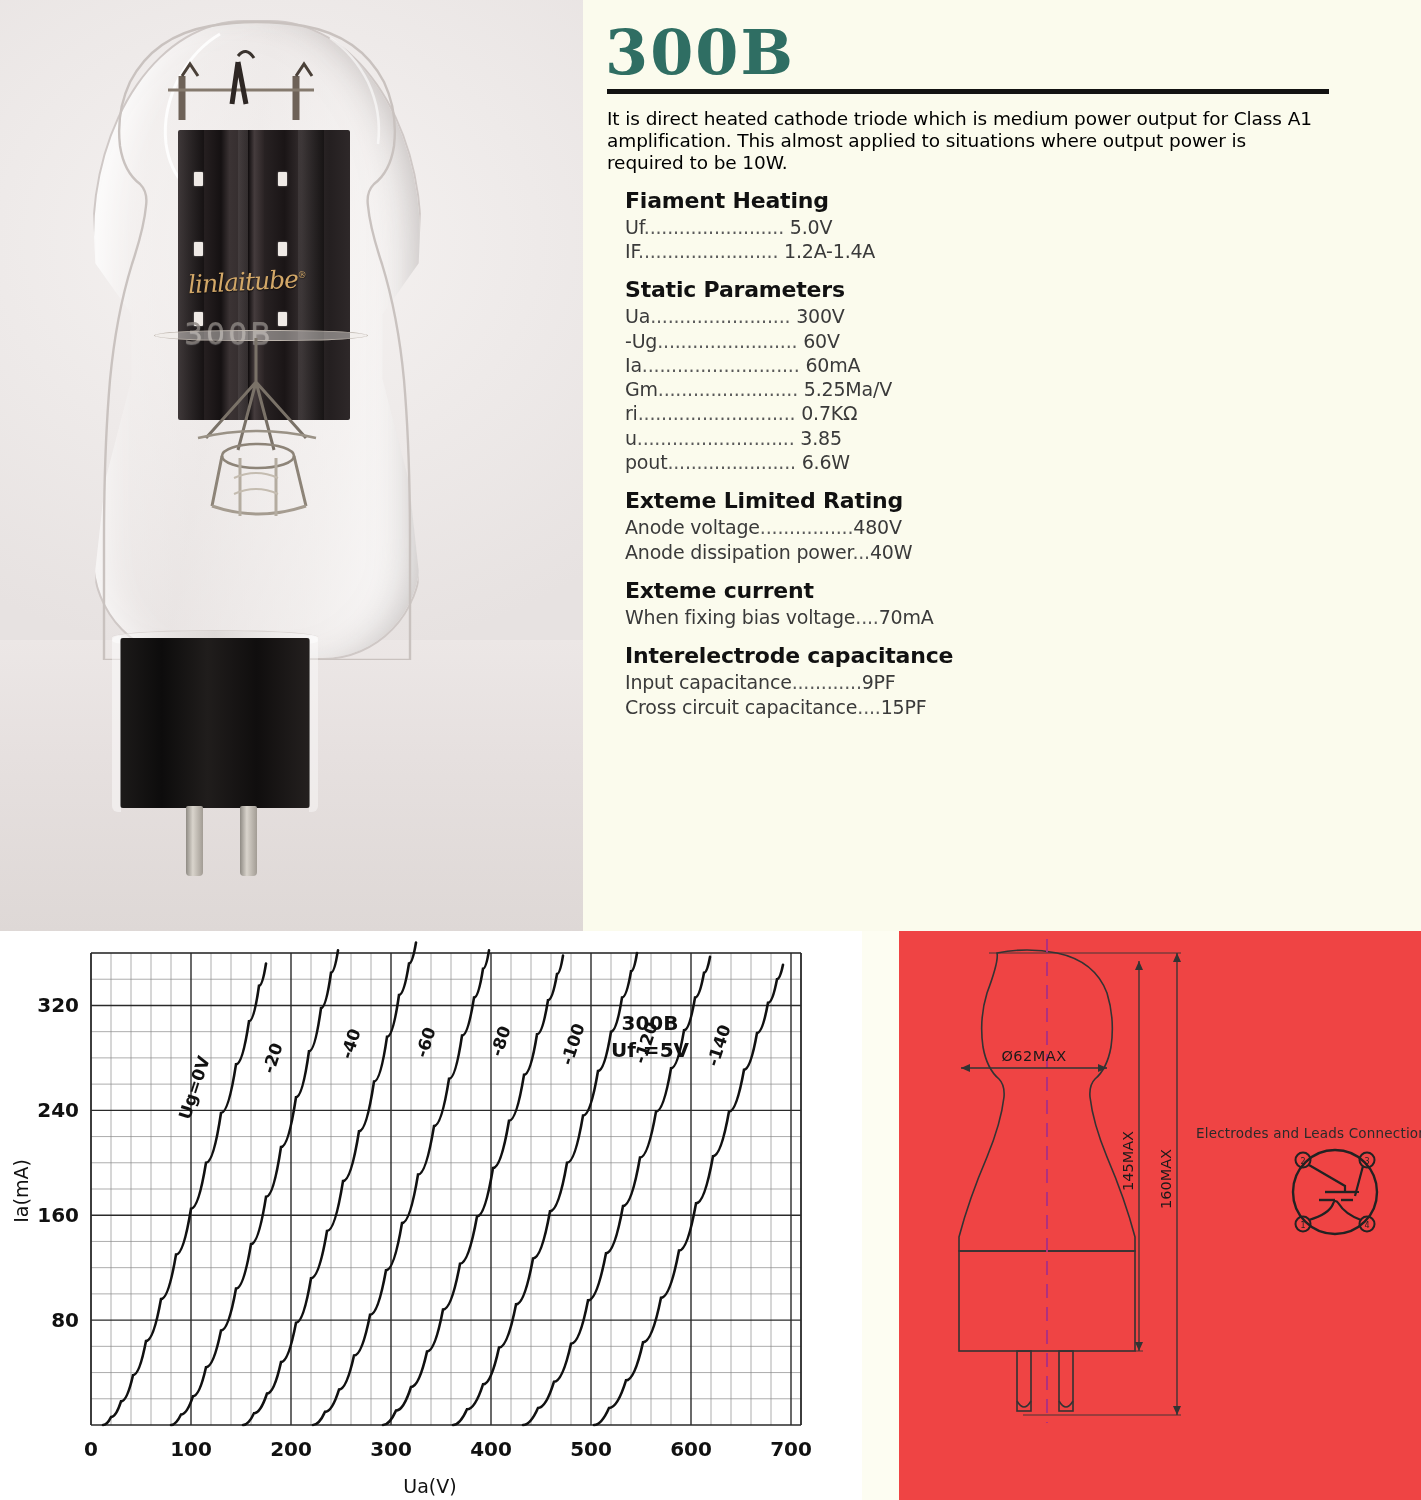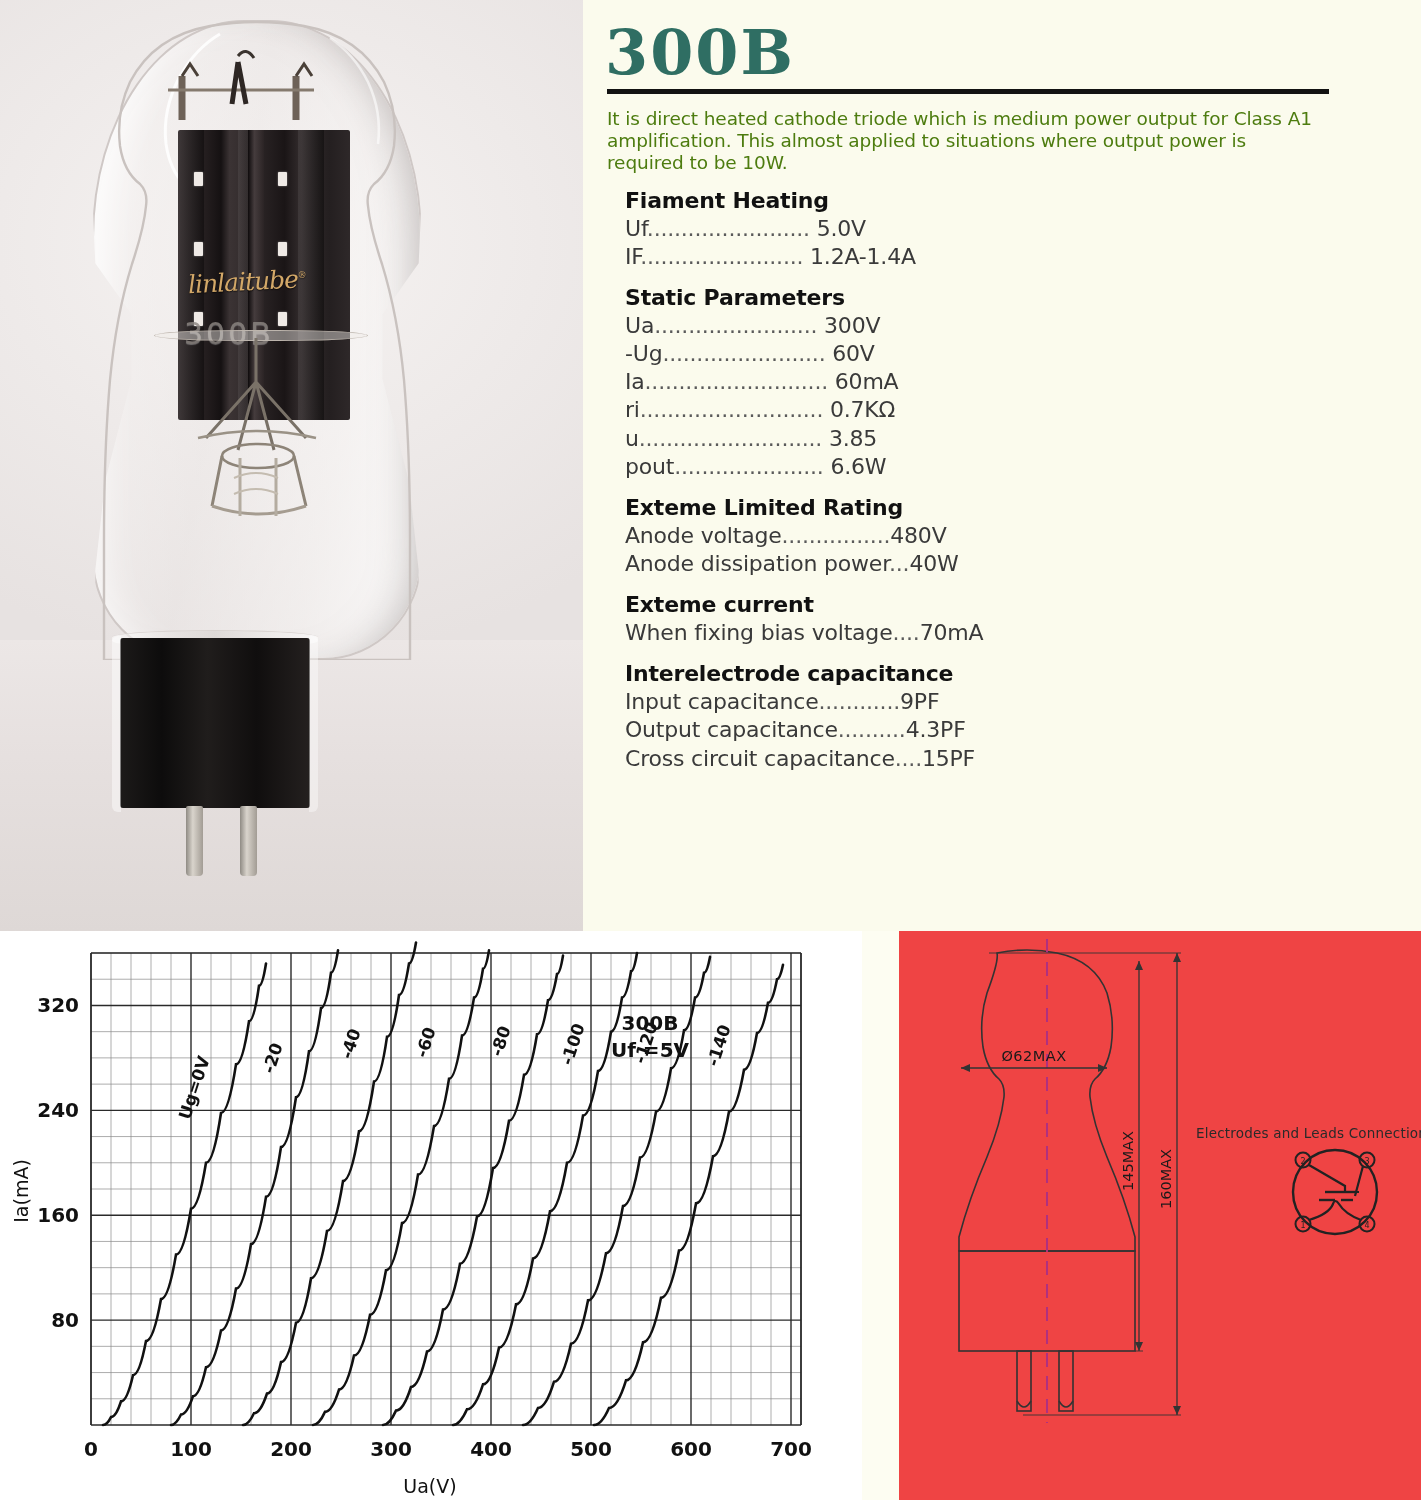--- a/index.html
+++ b/index.html
@@ -121,30 +121,30 @@
   }
   .spec-title {
     font-family: "DejaVu Serif", serif;
     font-weight: bold; font-size: 62px; color: #2f6e63;
     letter-spacing: 2px; line-height: 1.05;
   }
   .title-rule {
     width: 722px; height: 5px; background: #121212; margin: 4px 0 14px 2px;
   }
   .intro {
-    font-size: 18.5px; color: #4d7c0f; line-height: 1.18; width: 720px;
+    font-size: 18.5px; color: #000000; line-height: 1.18; width: 720px;
     margin-left: 2px; letter-spacing: -0.1px;
   }
   .sec { margin-left: 20px; margin-top: 14px; }
   .sec h3 {
     font-size: 22px; font-weight: bold; color: #111; margin-bottom: 2px;
     letter-spacing: -0.2px;
   }
   .row {
-    font-size: 22px; color: #3a3a3a; line-height: 1.28; white-space: pre;
+    font-size: 19px; color: #3a3a3a; line-height: 1.28; white-space: pre;
     letter-spacing: -0.2px;
   }
   .row .lead { color: #5a5a5a; }
 
   
   .bottom { position: absolute; left: 0; top: 931px; width: 1421px; height: 569px; }
   .chart-panel {
     position: absolute; left: 0; top: 0; width: 862px; height: 569px; background: #ffffff;
   }
   .chart-svg { position: absolute; left: 0; top: 0; }
@@ -233,40 +233,40 @@
         <h3>Fiament Heating</h3>
         <div class="row"><span>Uf</span><span class="lead">........................</span> <span>5.0V</span></div>
         <div class="row"><span>IF</span><span class="lead">........................</span> <span>1.2A-1.4A</span></div>
       </div>
 
       <div class="sec">
         <h3>Static Parameters</h3>
         <div class="row"><span>Ua</span><span class="lead">........................</span> <span>300V</span></div>
         <div class="row"><span>-Ug</span><span class="lead">........................</span> <span>60V</span></div>
         <div class="row"><span>Ia</span><span class="lead">...........................</span> <span>60mA</span></div>
+        <div class="row"><span>Gm</span><span class="lead">........................</span> <span>5.25Ma/V</span></div>
         <div class="row"><span>ri</span><span class="lead">...........................</span> <span>0.7KΩ</span></div>
         <div class="row"><span>u</span><span class="lead">...........................</span> <span>3.85</span></div>
         <div class="row"><span>pout</span><span class="lead">......................</span> <span>6.6W</span></div>
       </div>
 
       <div class="sec">
         <h3>Exteme Limited Rating</h3>
         <div class="row"><span>Anode voltage</span><span class="lead">................</span><span>480V</span></div>
         <div class="row"><span>Anode dissipation power</span><span class="lead">...</span><span>40W</span></div>
       </div>
 
       <div class="sec">
         <h3>Exteme current</h3>
         <div class="row"><span>When fixing bias voltage</span><span class="lead">....</span><span>70mA</span></div>
       </div>
 
       <div class="sec">
         <h3>Interelectrode capacitance</h3>
         <div class="row"><span>Input capacitance</span><span class="lead">............</span><span>9PF</span></div>
-        <div class="row"><span>Output capacitance</span><span class="lead">..........</span><span>4.3PF</span></div>
         <div class="row"><span>Cross circuit capacitance</span><span class="lead">....</span><span>15PF</span></div>
       </div>
     </div>
   </div>
 
   <div class="bottom">
 
     <div class="chart-panel">
       <svg class="chart-svg" width="862" height="569" viewBox="0 0 862 569">
         <g id="grid-minor" stroke="#8a8a8a" stroke-width="0.7">

